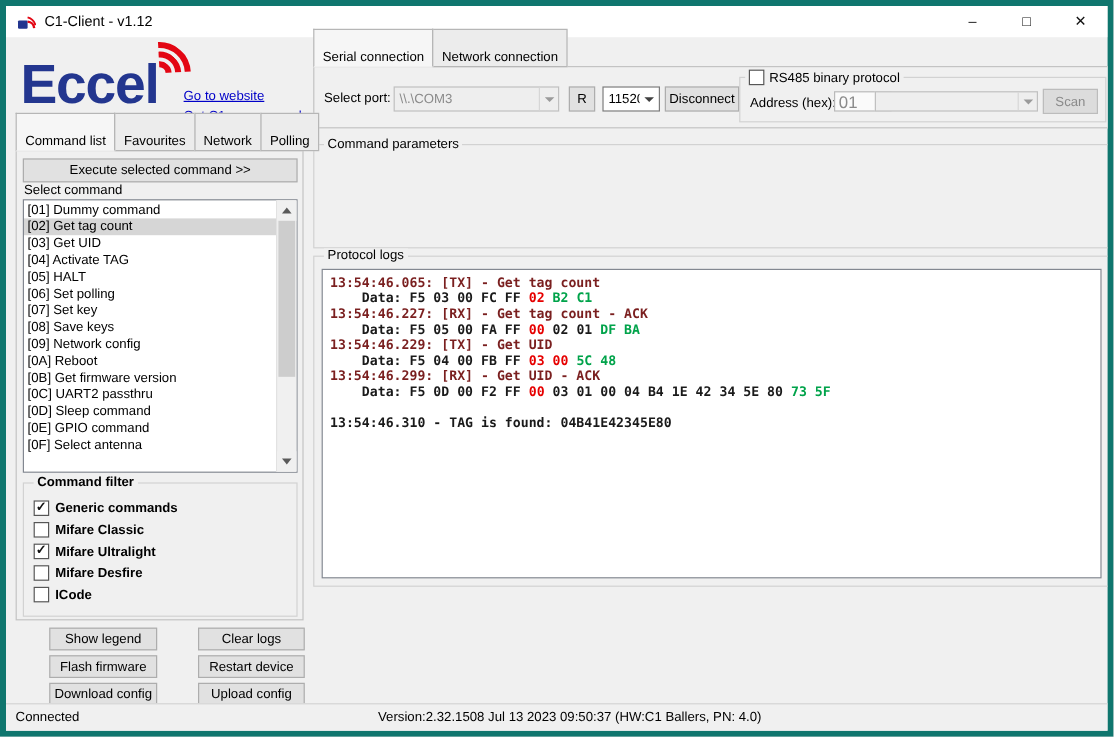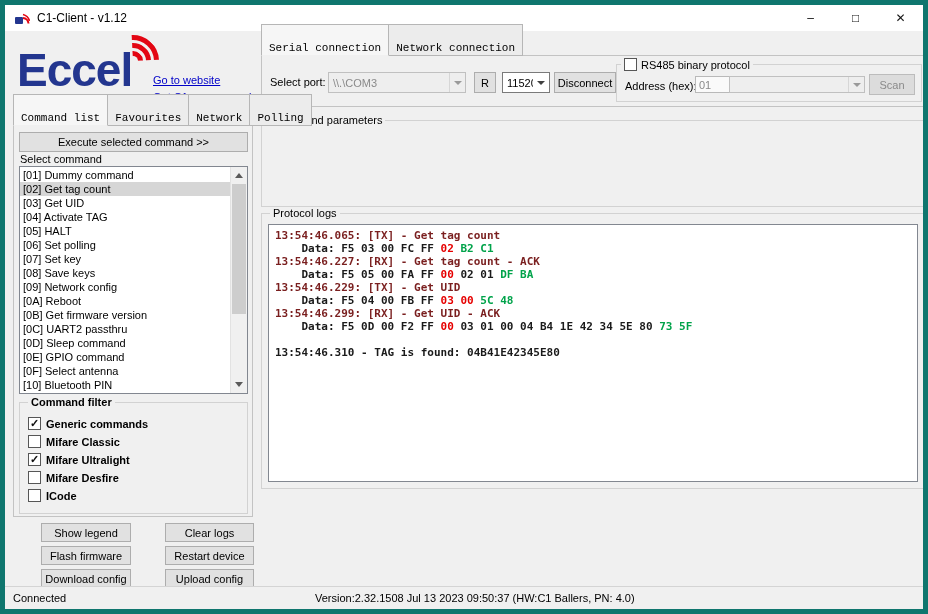--- a/index.html
+++ b/index.html
@@ -20,21 +20,21 @@
   .arc{position:absolute;border:5px solid transparent;border-top-color:#e30613;border-radius:50%;transform:rotate(42deg);}
   .arc1{width:20px;height:20px;left:22px;top:22px;}
   .arc2{width:36px;height:36px;left:14px;top:14px;}
   .arc3{width:52px;height:52px;left:6px;top:6px;}
   .link{position:absolute;color:#0000c8;text-decoration:underline;cursor:pointer;font-size:11px;}
   .link1{left:148px;top:69px;}
   .link2{left:148px;top:86px;}
 
   
   .tabstrip{position:absolute;display:flex;align-items:flex-end;height:18px;z-index:2;}
-  .tab{height:17px;line-height:16px;padding:15px 7px;background:#ececec;border:1px solid #b6b6b6;margin-right:-1px;white-space:nowrap;cursor:default;font-family:Liberation Mono, monospace;}
+  .tab{height:17px;line-height:16px;padding:15px 7px;background:#ececec;border:1px solid #b6b6b6;margin-right:-1px;white-space:nowrap;cursor:default;}
   .tab.active{background:#f6f6f6;height:18px;line-height:17px;position:relative;z-index:3;border-bottom:1px solid #f0f0f0;}
 
   
   .panel{position:absolute;background:#f0f0f0;border:1px solid #c3c3c3;}
   .left-panel{left:8px;top:120px;width:240px;height:392px;}
   .conn-panel{left:256px;top:50px;width:664px;height:52px;}
   .groupbox{position:absolute;border:1px solid #d2d2d2;}
   .groupbox-label{position:absolute;top:-7px;left:8px;background:#f0f0f0;padding:0 3px;white-space:nowrap;}
   .params-group{left:256px;top:115px;width:664px;height:87px;}
   .logs-group{left:256px;top:208px;width:664px;height:276px;}
@@ -56,21 +56,21 @@
   .combo{position:absolute;display:flex;align-items:center;background:#fff;border:1px solid #7a7a7a;}
   .combo-text{flex:1;padding-left:4px;overflow:hidden;white-space:nowrap;}
   .combo-btn{width:16px;height:100%;display:flex;align-items:center;justify-content:center;flex:none;}
   .combo-arrow{width:0;height:0;border-left:4px solid transparent;border-right:4px solid transparent;border-top:4px solid #404040;}
   .combo.disabled{background:#eeeeee;border-color:#c0c0c0;color:#8a8a8a;}
   .combo.disabled .combo-btn{border-left:1px solid #d6d6d6;}
   .combo-arrow.dis{border-top-color:#9a9a9a;}
   .port-combo{left:66px;top:16px;width:138px;height:21px;}
   .baud-combo{left:240px;top:16px;width:48px;height:21px;}
   .rs485-combo{left:112px;top:11px;width:136px;height:17px;}
-  .edit{position:absolute;left:78px;top:11px;width:48px;height:17px;border:1px solid #b9b9b9;background:#fafafa;color:#8a8a8a;font-size:11px;padding-left:3px;font-family:"Liberation Sans",sans-serif;}
+  .edit{position:absolute;left:78px;top:11px;width:48px;height:17px;border:1px solid #b9b9b9;background:#fafafa;color:#8a8a8a;font-size:14px;padding-left:3px;font-family:"Liberation Sans",sans-serif;}
   .conn-label{position:absolute;}
 
   
   .checkbox{width:13px;height:13px;border:1px solid #565656;background:#fff;display:inline-block;font-size:11px;line-height:11px;text-align:center;flex:none;color:#111;cursor:default;}
   .check-row{display:flex;align-items:center;gap:5px;height:13px;cursor:default;}
   .filter-items{position:absolute;left:8px;top:14px;right:8px;display:flex;flex-direction:column;gap:5px;}
   .rs485-head{position:absolute;top:-7px;left:4px;background:#f0f0f0;padding:0 3px;display:flex;align-items:center;gap:4px;}
 
   
   .listbox{position:absolute;left:5px;top:40px;width:229px;height:228px;background:#fff;border:1px solid #828790;}
@@ -139,21 +139,20 @@
           <div class="list-item">[06] Set polling</div>
           <div class="list-item">[07] Set key</div>
           <div class="list-item">[08] Save keys</div>
           <div class="list-item">[09] Network config</div>
           <div class="list-item">[0A] Reboot</div>
           <div class="list-item">[0B] Get firmware version</div>
           <div class="list-item">[0C] UART2 passthru</div>
           <div class="list-item">[0D] Sleep command</div>
           <div class="list-item">[0E] GPIO command</div>
           <div class="list-item">[0F] Select antenna</div>
-          <div class="list-item">[10] Bluetooth PIN</div>
         </div>
       <div class="scrollbar">
         <div class="sb-btn" style="top:0;">
             <div class="tri-up"></div>
           </div>
         <div class="sb-thumb"></div>
         <div class="sb-btn" style="bottom:0;">
             <div class="tri-down"></div>
           </div>
       </div>

